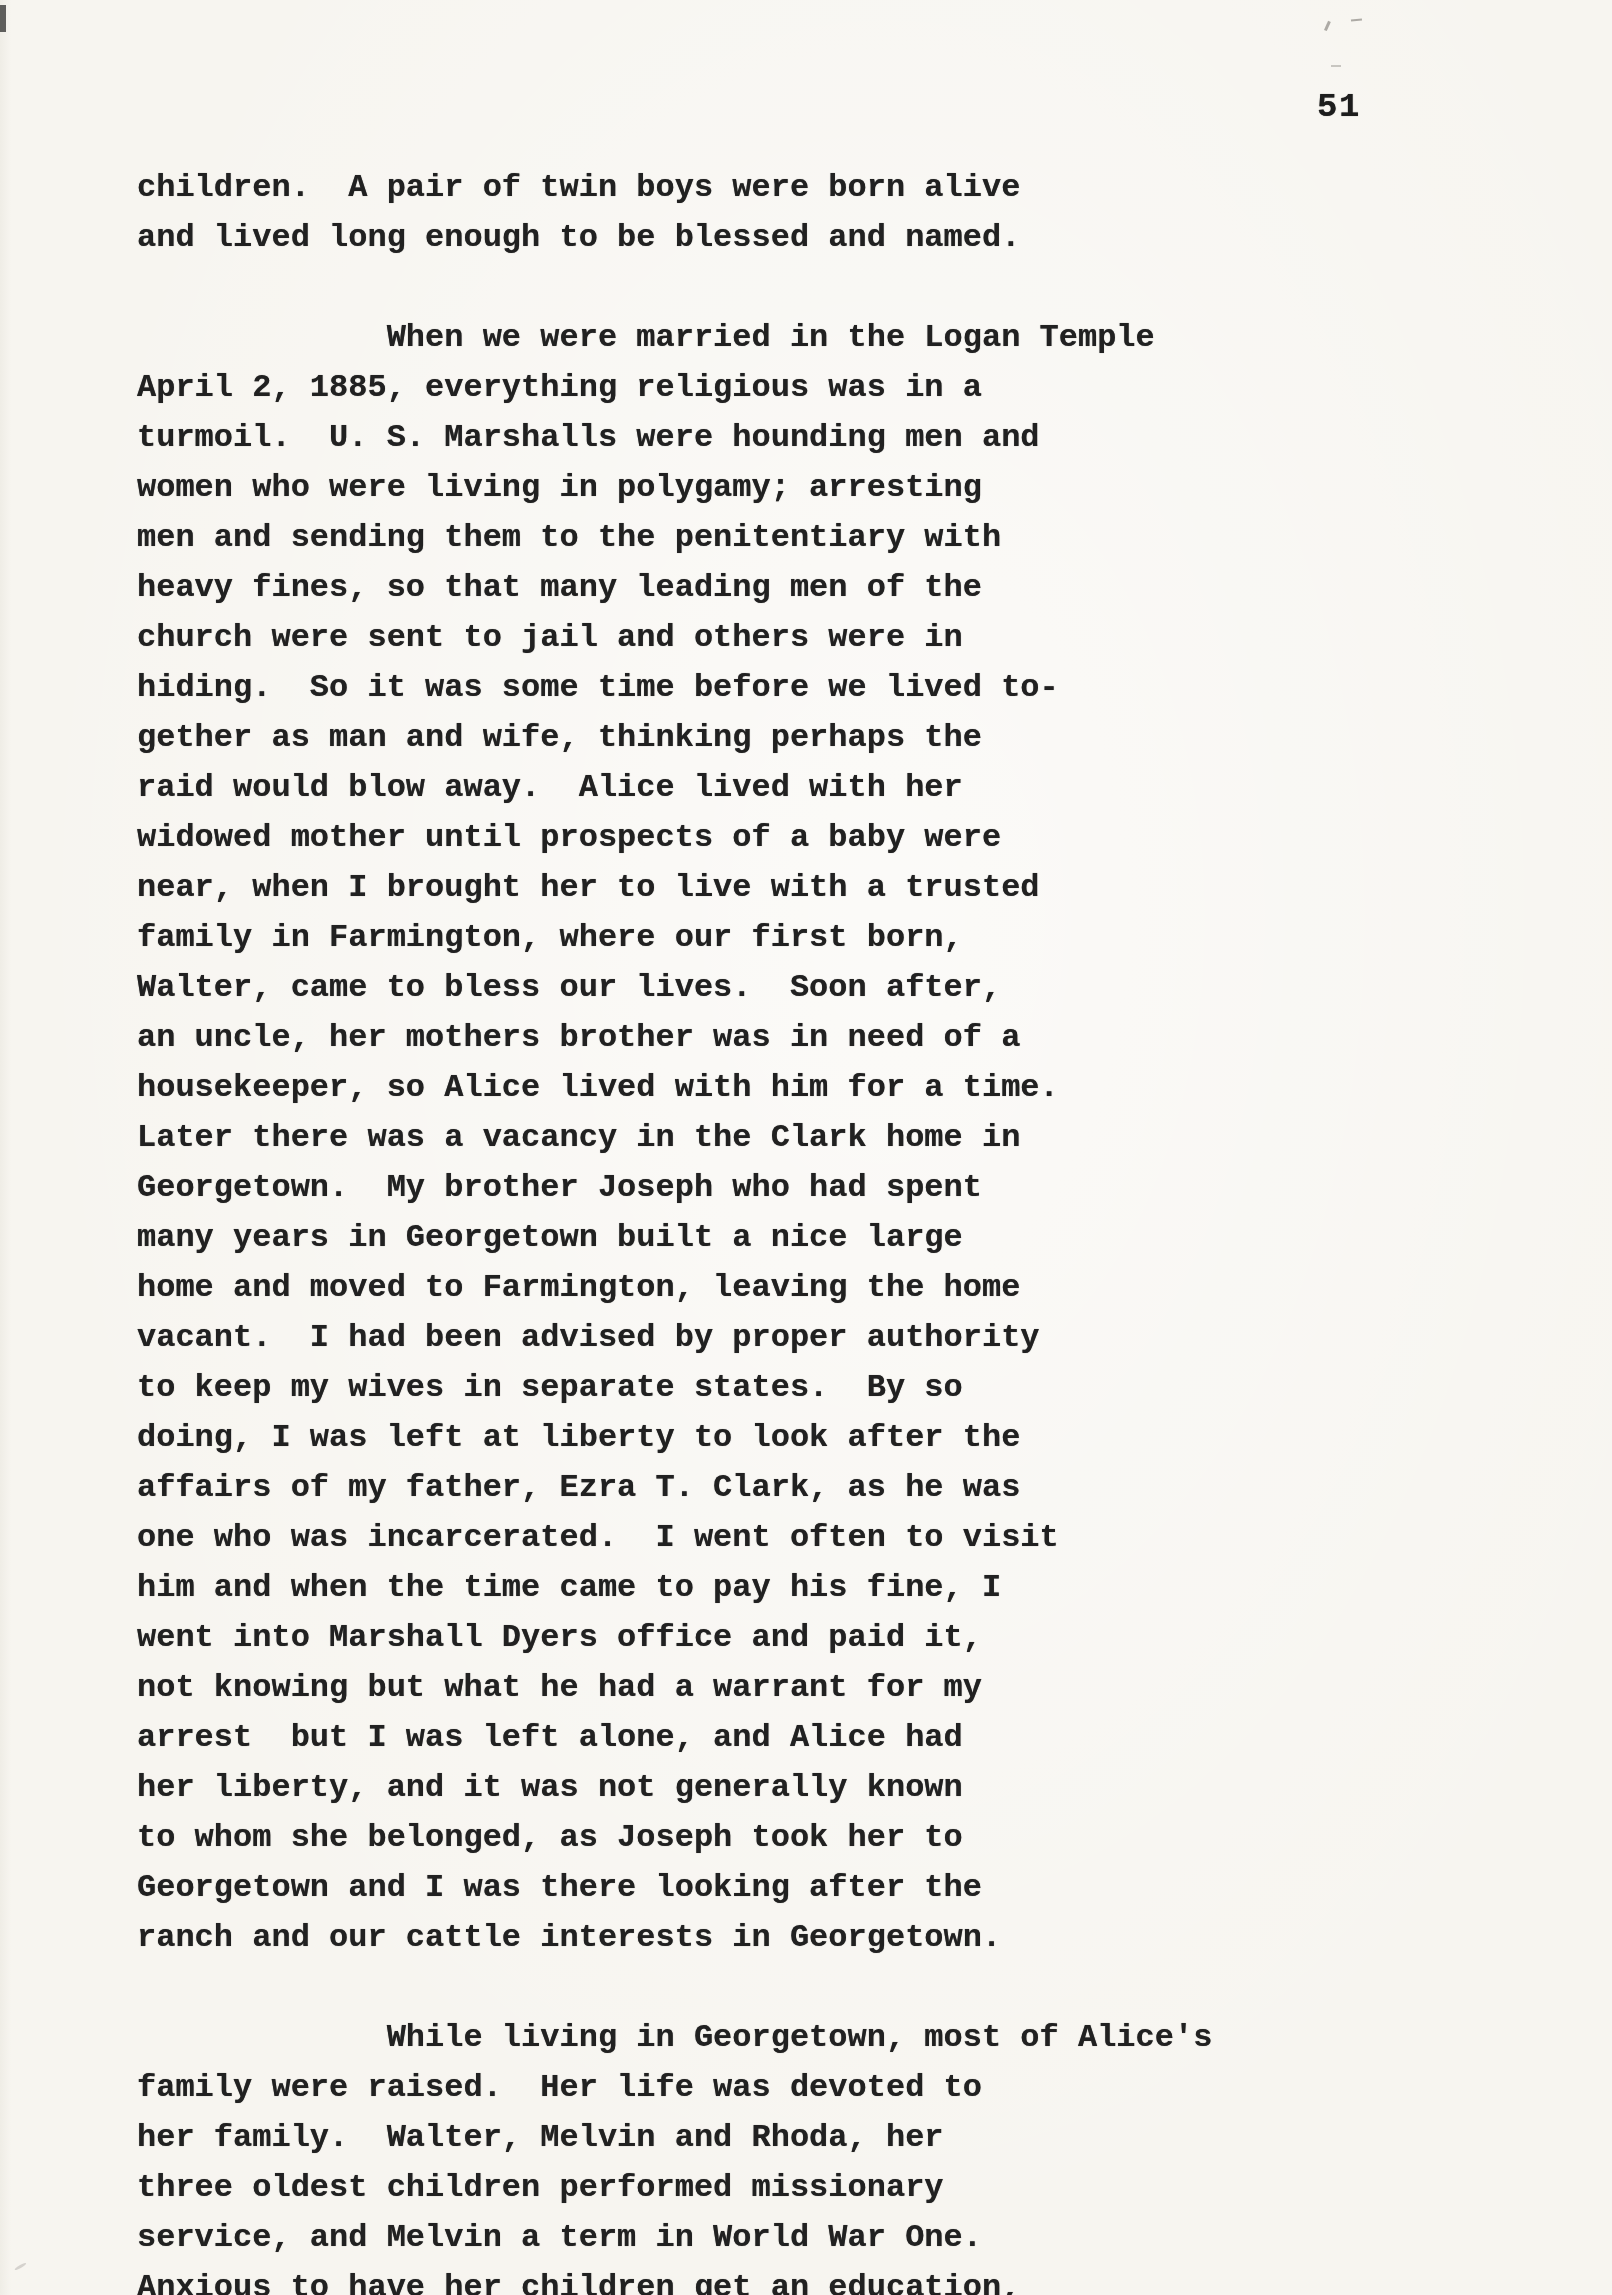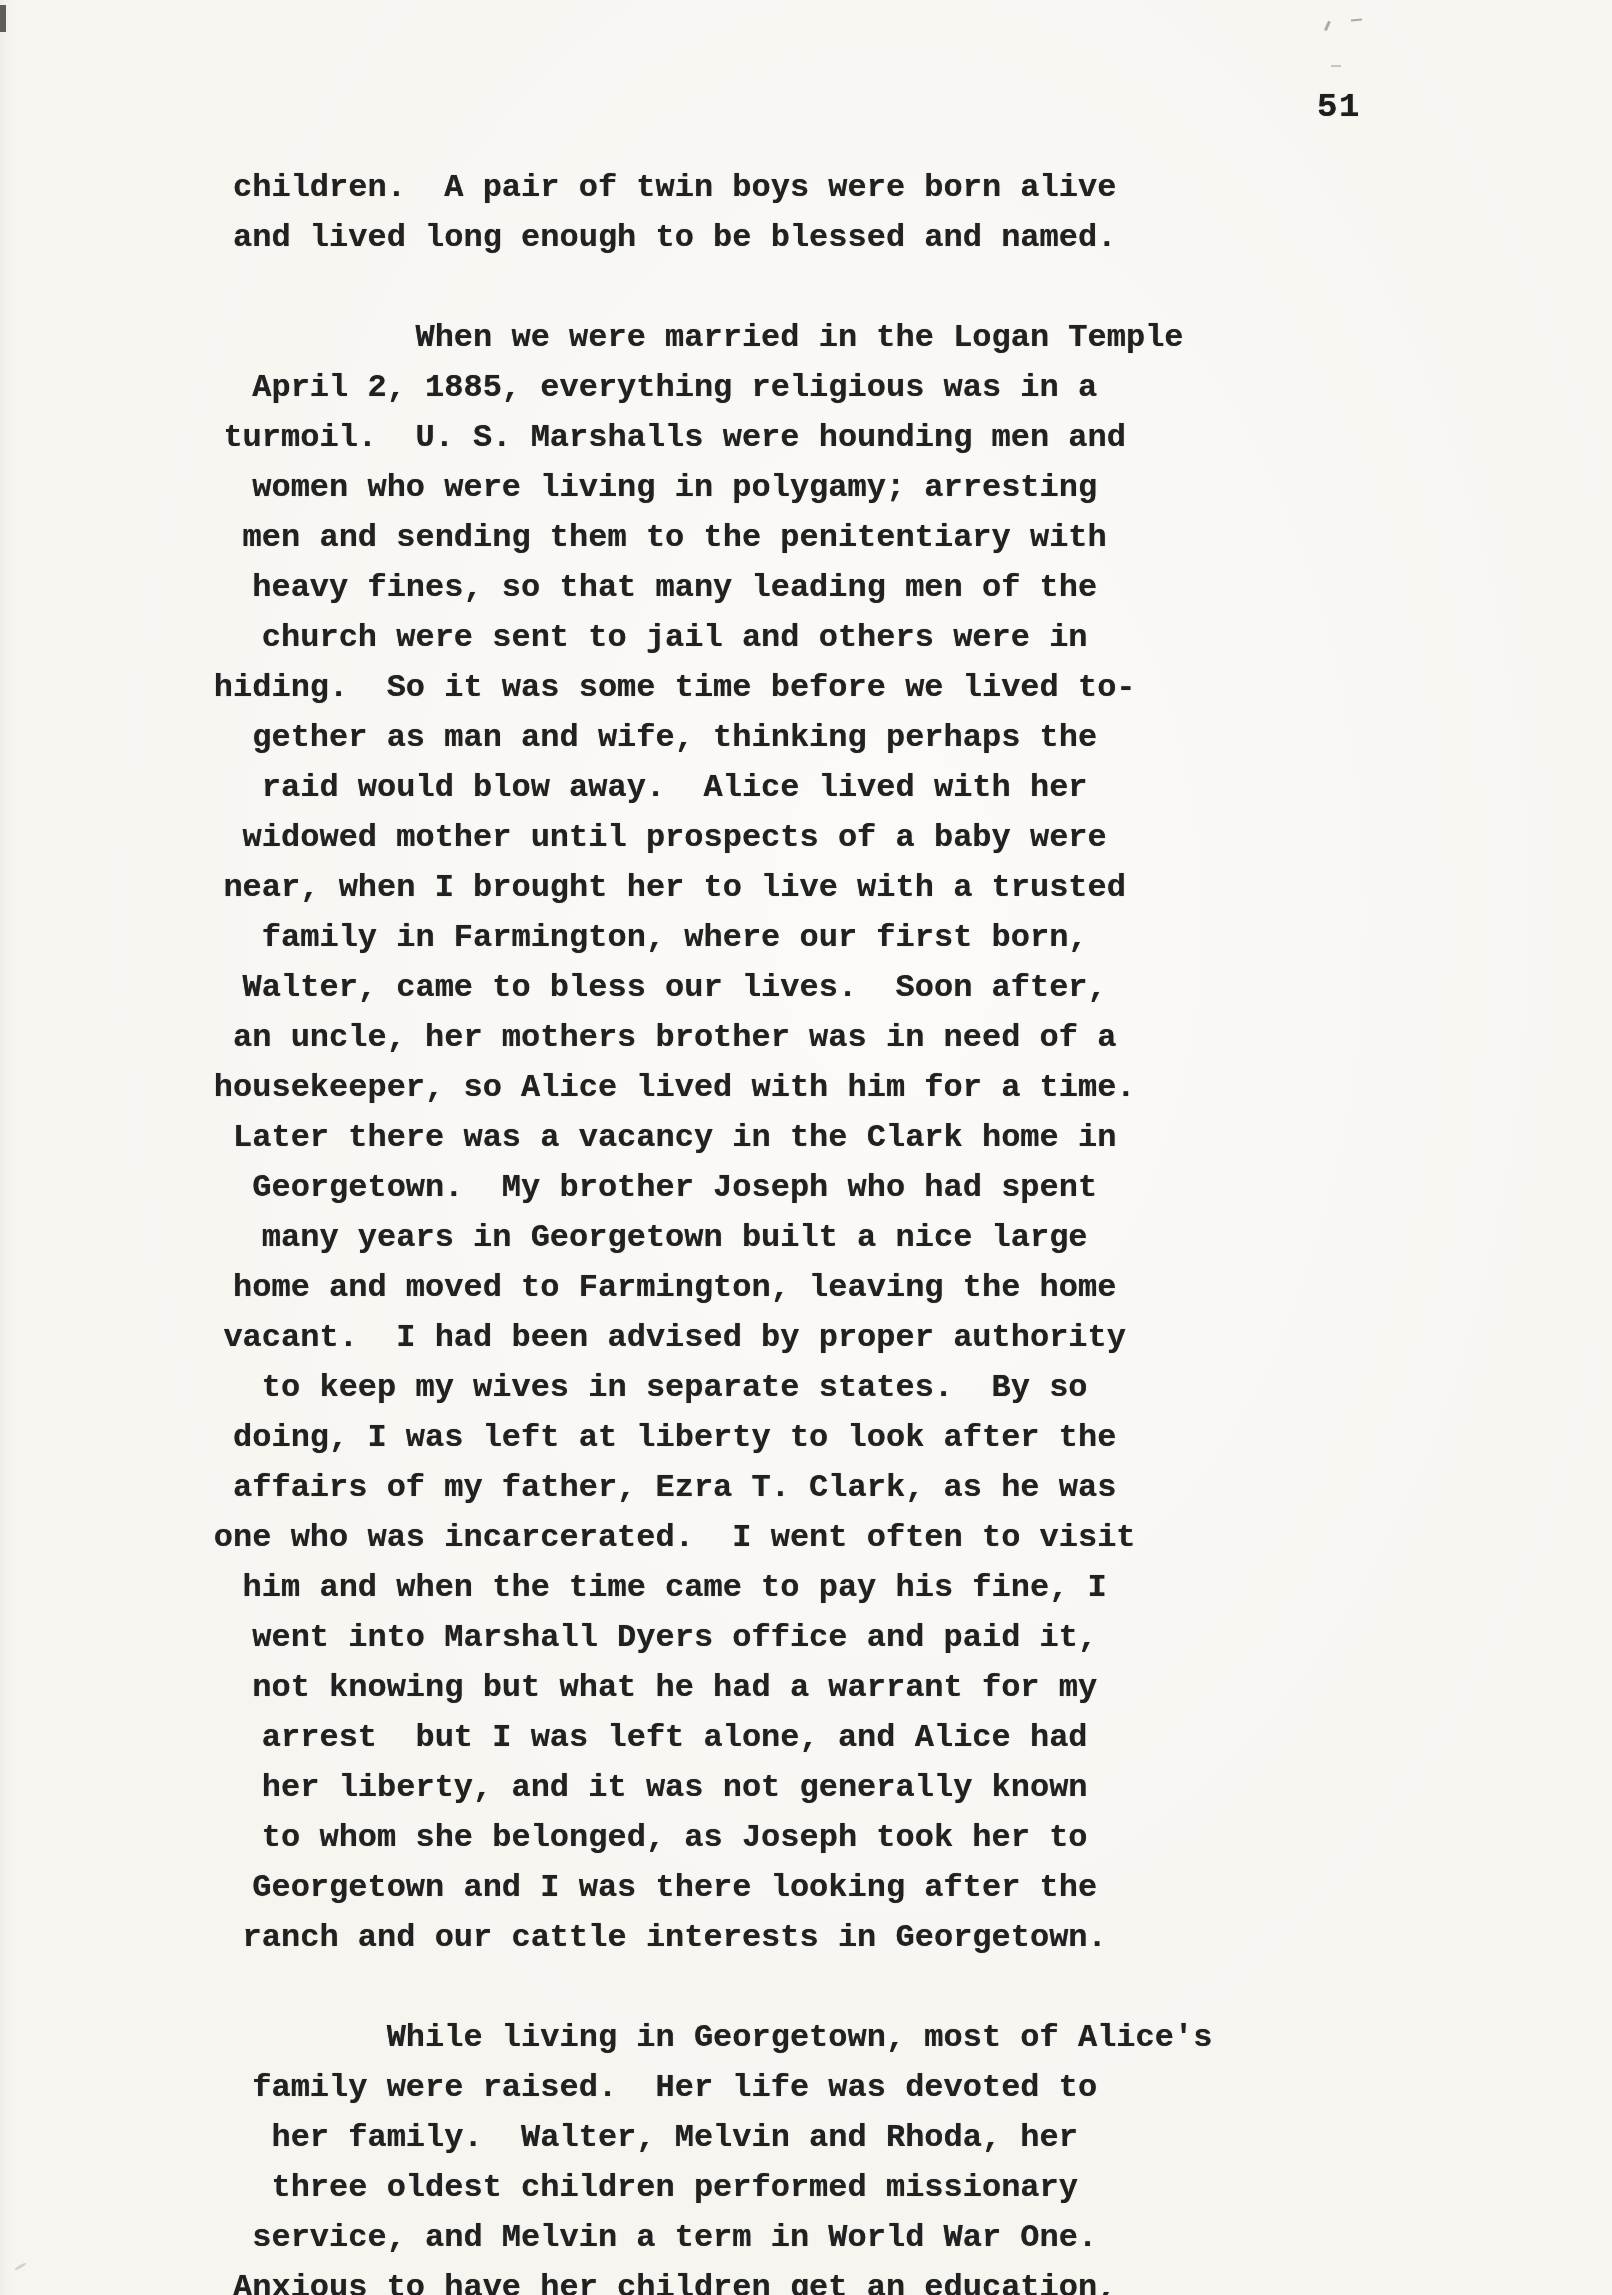--- a/index.html
+++ b/index.html
@@ -10,21 +10,20 @@
   .page {
     position: relative;
     width: 1612px;
     height: 2295px;
     background:
       radial-gradient(ellipse at 55% 40%, rgba(255,255,255,0.55), rgba(255,255,255,0) 70%),
       linear-gradient(90deg, #efede6 0px, #f7f5f0 11.2px, #f7f5f0 100%);
     background-color: #f7f5f0;
     overflow: hidden;
     font-family: "Liberation Mono", "DejaVu Sans Mono", monospace;
-    text-align: center;
   }
   .page-number {
     position: absolute;
     left: 1317px;
     top: 88px;
     font-size: 34px;
     font-weight: 700;
     color: #1d1d1d;
     letter-spacing: 1.6px;
     text-shadow: 0 0 0.8px rgba(25,25,25,0.75);

